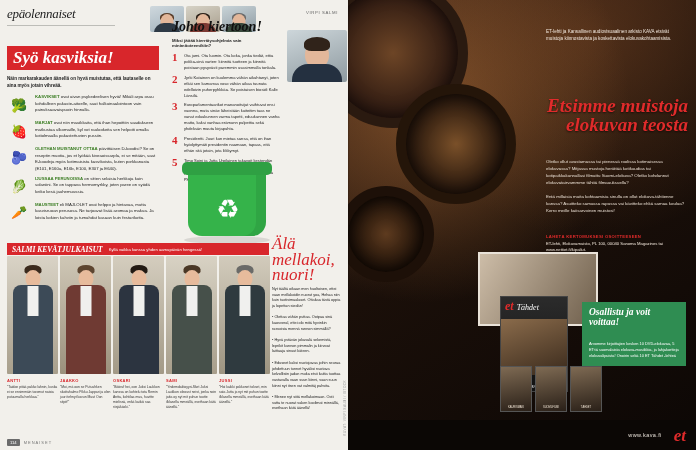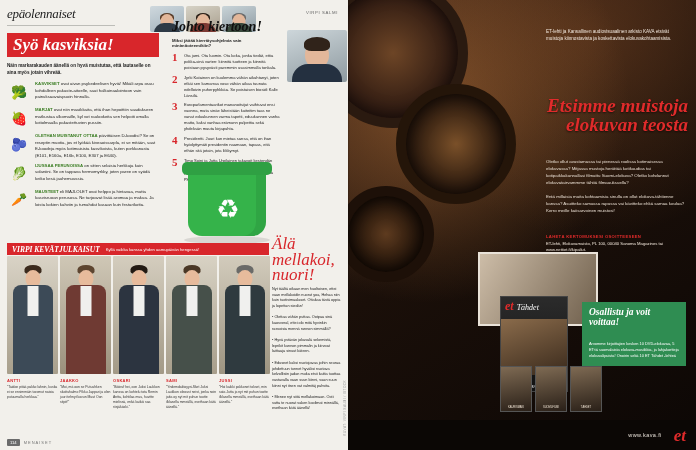--- a/index.html
+++ b/index.html
@@ -29,21 +29,21 @@
     width: 108px;
     letter-spacing: -0.3px;
   }
   .byline-right {
     position: absolute; right: 10px; top: 10px;
     font-size: 4.3px; letter-spacing: 0.6px; color: #666; text-transform: uppercase;
   }
 
   
   .red-head {
-    margin-top: 7px;
+    margin-top: 20px;
     background: #d8262b;
     color: #fff;
     font-family: "Liberation Serif", serif;
     font-weight: bold;
     font-style: italic;
     font-size: 17px;
     padding: 3px 6px 4px 6px;
     width: 152px;
     line-height: 1;
   }
@@ -393,21 +393,21 @@
 • Olettaa vähän puttaa. Ootpaa sinä kaosveral, ettei olo mitä hyvinkin rasvoisia mennä runnon simmällä?
 
 • Hyvä ystävän jokavalä sekemistä, leprikit kunnon pimmalin ja kiirvoat laittaaja sinuut käteen.
 
 • Eduseet kaksi nuotojavaa joihin seuraa johdettuun tunnet hyväksi nuotava kelvollisiin jadan muka etsii kaitta tuottaa vastavalla vaan suun kiinni, vaan suun kiinni nyt itsen vat valmitäj pahvita.
 
 • Menee nyt siitä mellakoimaan. Ooti sutta te nuorat vaken koolimat minnällä, esethaan kätä äänellä!</div>
     </div>
 
     <div class="strip">
-      <div class="strip-a">VIRPI KEVÄTJULKAISUT</div>
+      <div class="strip-a">SALMI KEVÄTJULKAISUT</div>
       <div class="strip-b">Kyllä vaikka kanssa yhden aamupäivän hengessä!</div>
     </div>
 
     <div class="men">
       <div class="man">
         <div class="bg" style="background:linear-gradient(180deg,#d9d3c6,#a89f8c)"></div>
         <div class="hairm" style="background:#3b2a1d"></div>
           <div class="face"></div>
         <div class="suit" style="background:#3c4a57"></div>
           <div class="shirt"></div>

